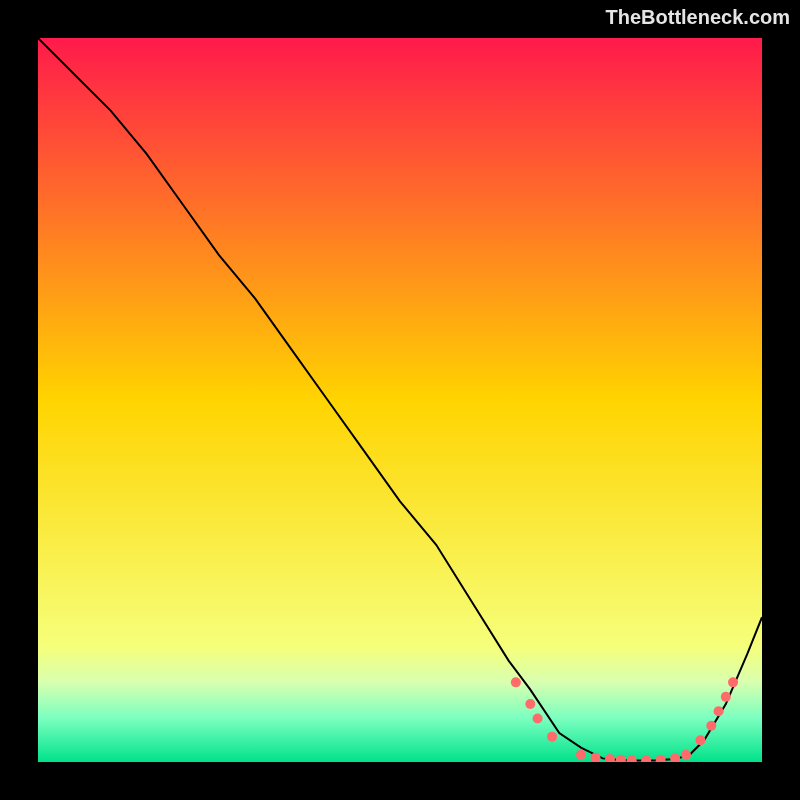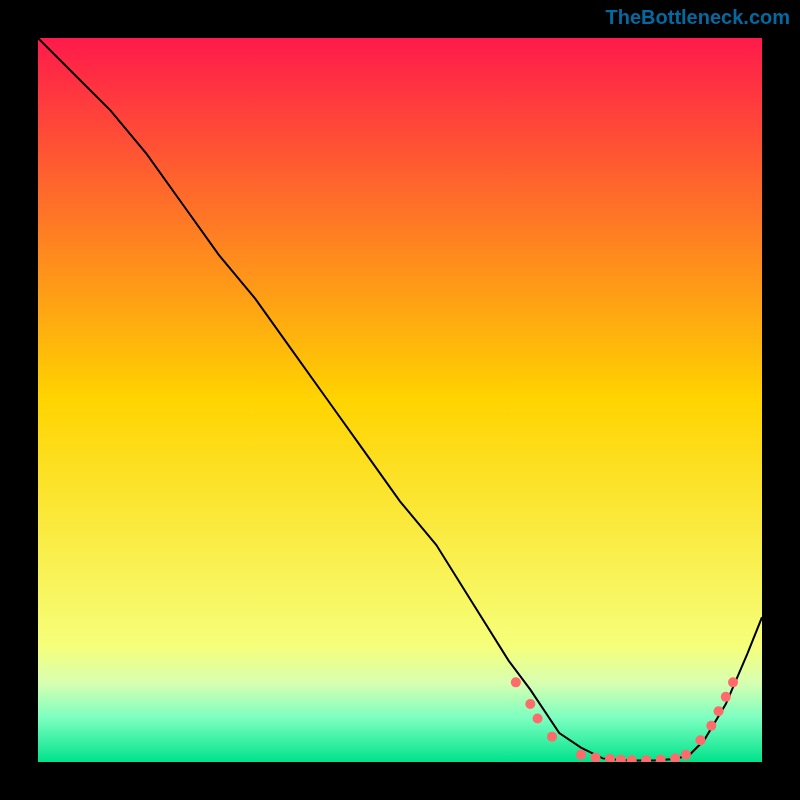--- a/index.html
+++ b/index.html
@@ -23,21 +23,21 @@
     width: 724px;
     height: 724px;
   }
   .watermark {
     position: absolute;
     top: 6px;
     right: 10px;
     font-family: Arial, Helvetica, sans-serif;
     font-size: 20px;
     font-weight: 600;
-    color: #0369a1;
+    color: #e5e5e5;
     letter-spacing: 0px;
   }
   svg {
     display: block;
   }
 </style>
 </head>
 <body>
 
 <div class="container">

